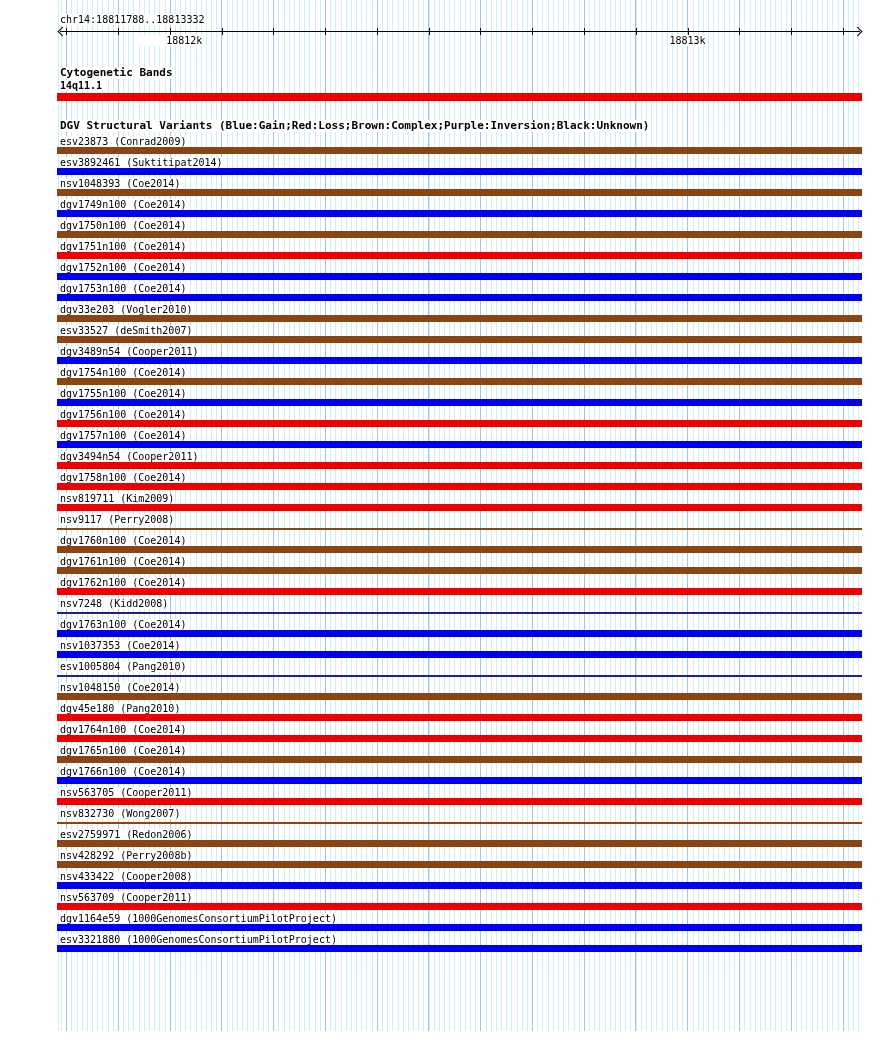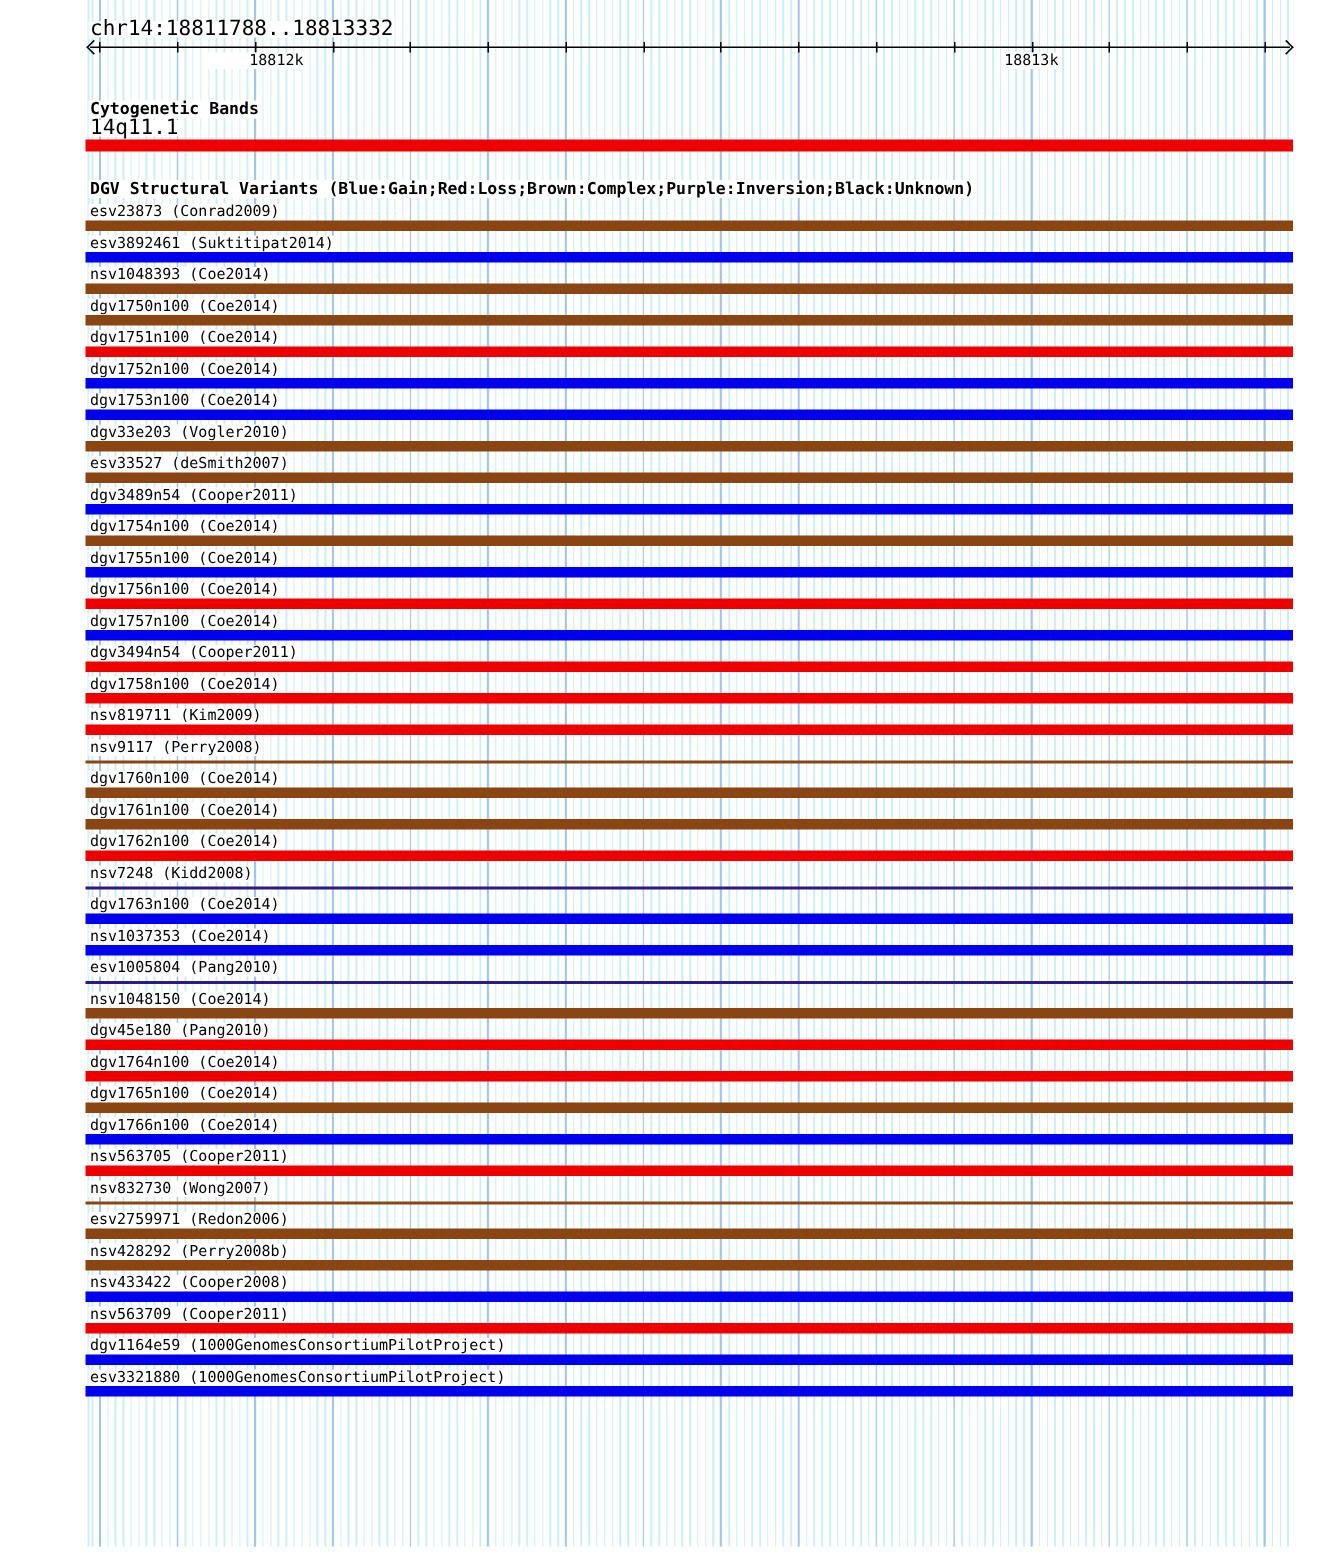--- a/index.html
+++ b/index.html
@@ -9,25 +9,25 @@
     color:#000;position:relative;overflow:hidden;
   }
   .canvas{position:absolute;left:0;top:0;width:890px;height:1038px;}
   .grid{
     position:absolute;left:57px;top:0;width:805px;height:1031px;
     background-image:
       repeating-linear-gradient(to right,#9fc5e8 0,#9fc5e8 1px,transparent 1px,transparent 51.77px),
       repeating-linear-gradient(to right,#cdeef2 0,#cdeef2 1px,transparent 1px,transparent 5.177px);
     background-position:9px 0,4px 0;
   }
-  .txt{position:absolute;font-size:14px;line-height:11px;background:#fff;padding:0 1px;white-space:nowrap;}
+  .txt{position:absolute;font-size:10px;line-height:11px;background:#fff;padding:0 1px;white-space:nowrap;}
   .bold{font-weight:bold;font-size:11px;line-height:12px;text-align:right;}
   .region-label{left:59px;top:14px;}
   .section-title-cyto{left:59px;top:67px;}
-  .band-label{left:59px;top:80px;}
+  .band-label{left:59px;top:80px;font-weight:bold;}
   .dgv-title{left:59px;top:120px;}
   .cyto-bar{position:absolute;left:57px;top:93px;width:805px;height:8px;}
   
   .ruler{position:absolute;left:60px;top:31px;width:800px;height:20px;}
   .ruler-line{position:absolute;left:0;top:0;width:100%;height:0;border-top:1px solid #000;}
   .tick{position:absolute;top:-3px;width:1px;height:7px;background:#000;}
   .tick-label{position:absolute;top:4px;transform:translateX(-50%);font-size:10px;line-height:11px;background:#fff;padding:0 1px;white-space:nowrap;}
   .arr{position:absolute;width:6px;height:6px;border:solid #000;top:-3px;}
   .arr-left{left:-1px;border-width:1px 0 0 1px;transform:rotate(-45deg);transform-origin:50% 50%;}
   .arr-right{right:-1px;border-width:1px 1px 0 0;transform:rotate(45deg);transform-origin:50% 50%;}
@@ -84,20 +84,24 @@
       </div>
       <div class="variant-row">
         <span class="variant-label">esv3892461 (Suktitipat2014)</span>
         <div class="variant-bar" style="background: rgb(0, 0, 238);"></div>
       </div>
       <div class="variant-row">
         <span class="variant-label">nsv1048393 (Coe2014)</span>
         <div class="variant-bar" style="background: rgb(139, 69, 19);"></div>
       </div>
       <div class="variant-row">
+        <span class="variant-label">dgv1749n100 (Coe2014)</span>
+        <div class="variant-bar" style="background: rgb(0, 0, 238);"></div>
+      </div>
+      <div class="variant-row">
         <span class="variant-label">dgv1750n100 (Coe2014)</span>
         <div class="variant-bar" style="background: rgb(139, 69, 19);"></div>
       </div>
       <div class="variant-row">
         <span class="variant-label">dgv1751n100 (Coe2014)</span>
         <div class="variant-bar" style="background: rgb(238, 0, 0);"></div>
       </div>
       <div class="variant-row">
         <span class="variant-label">dgv1752n100 (Coe2014)</span>
         <div class="variant-bar" style="background: rgb(0, 0, 238);"></div>

